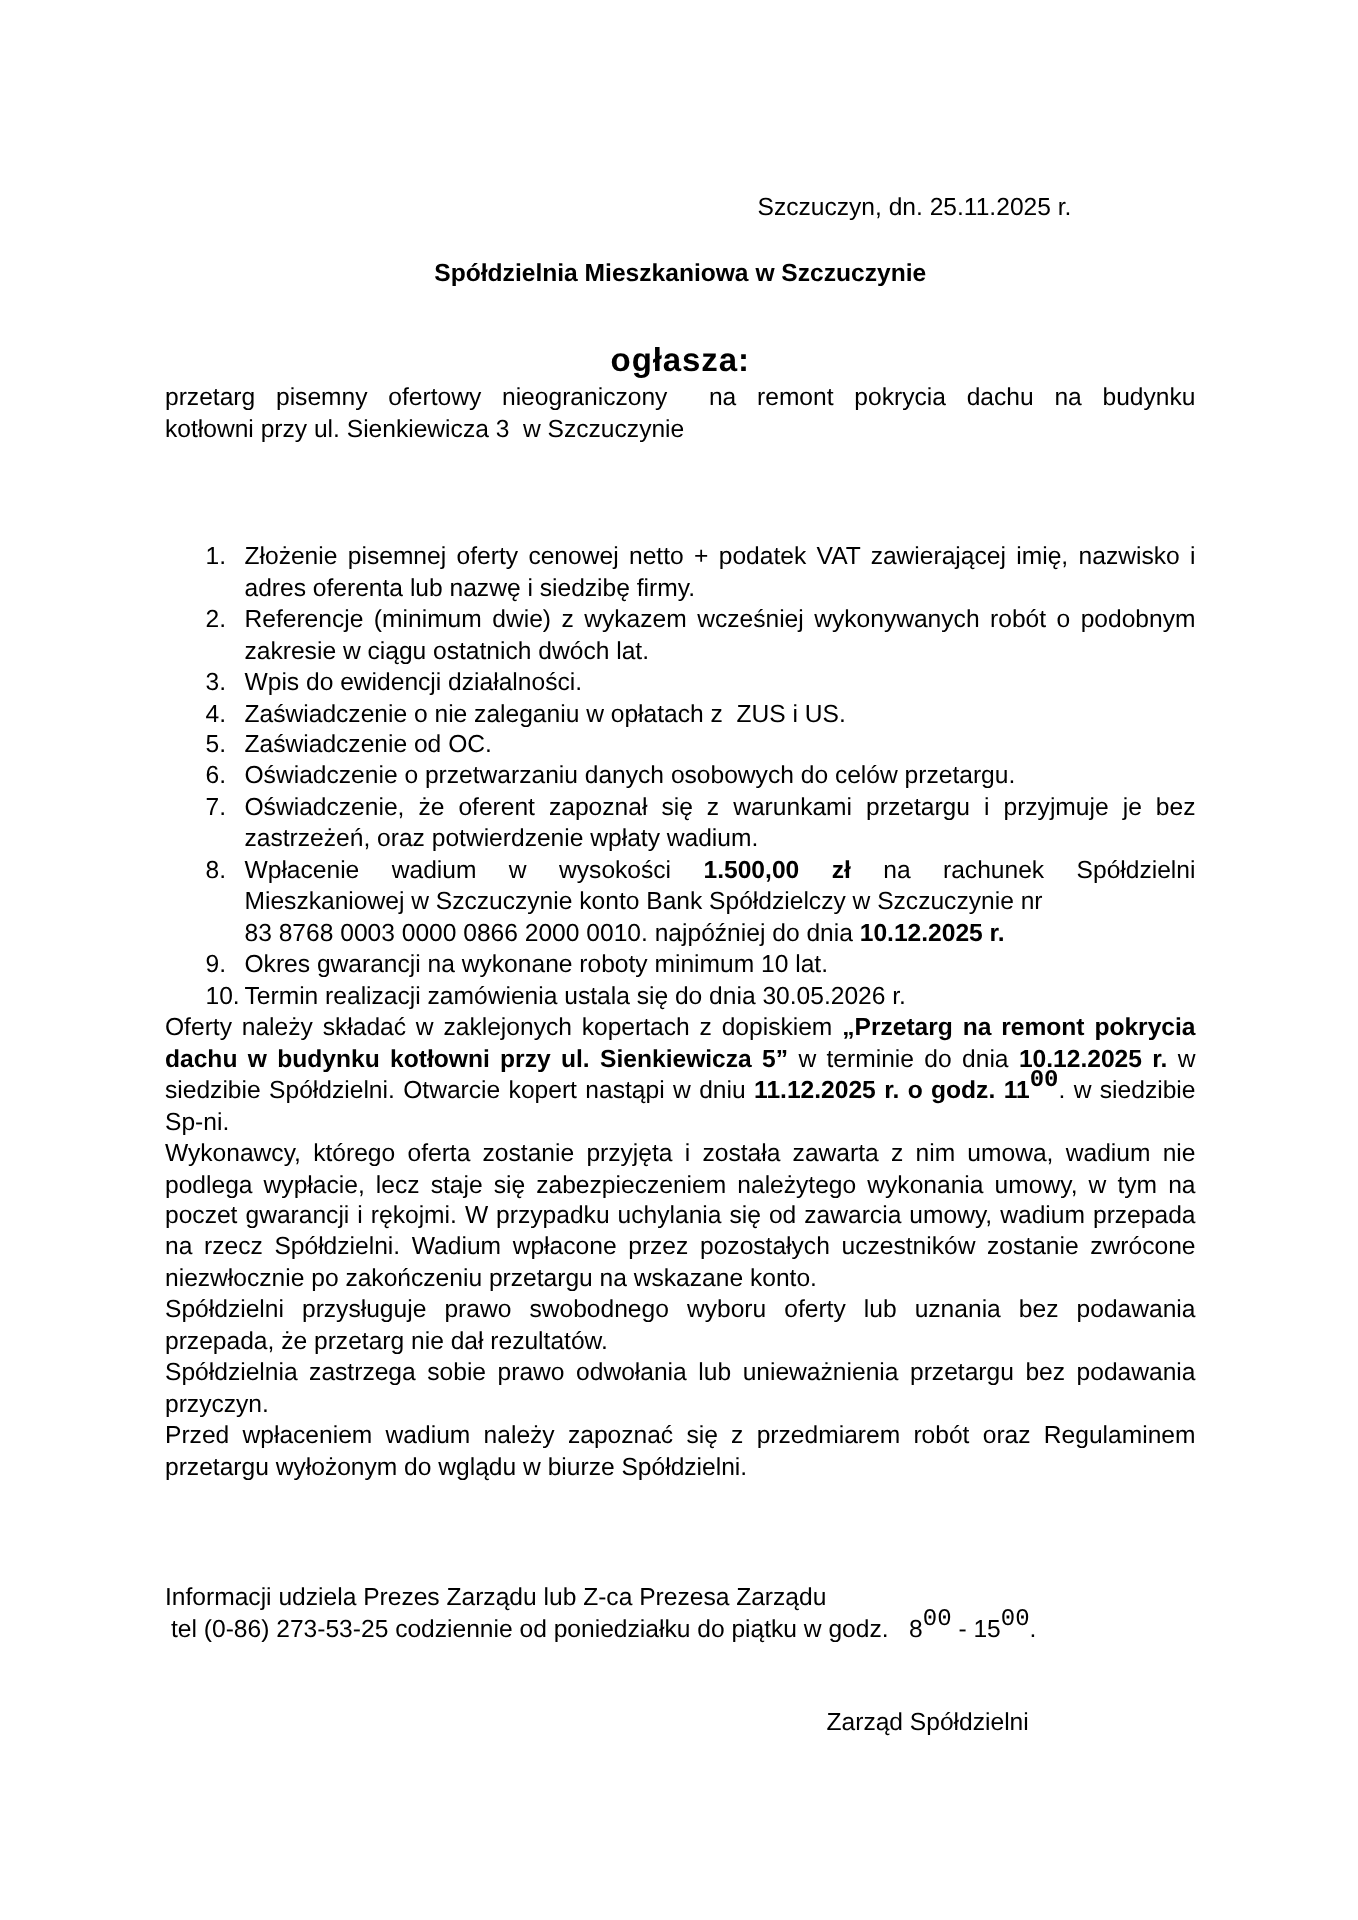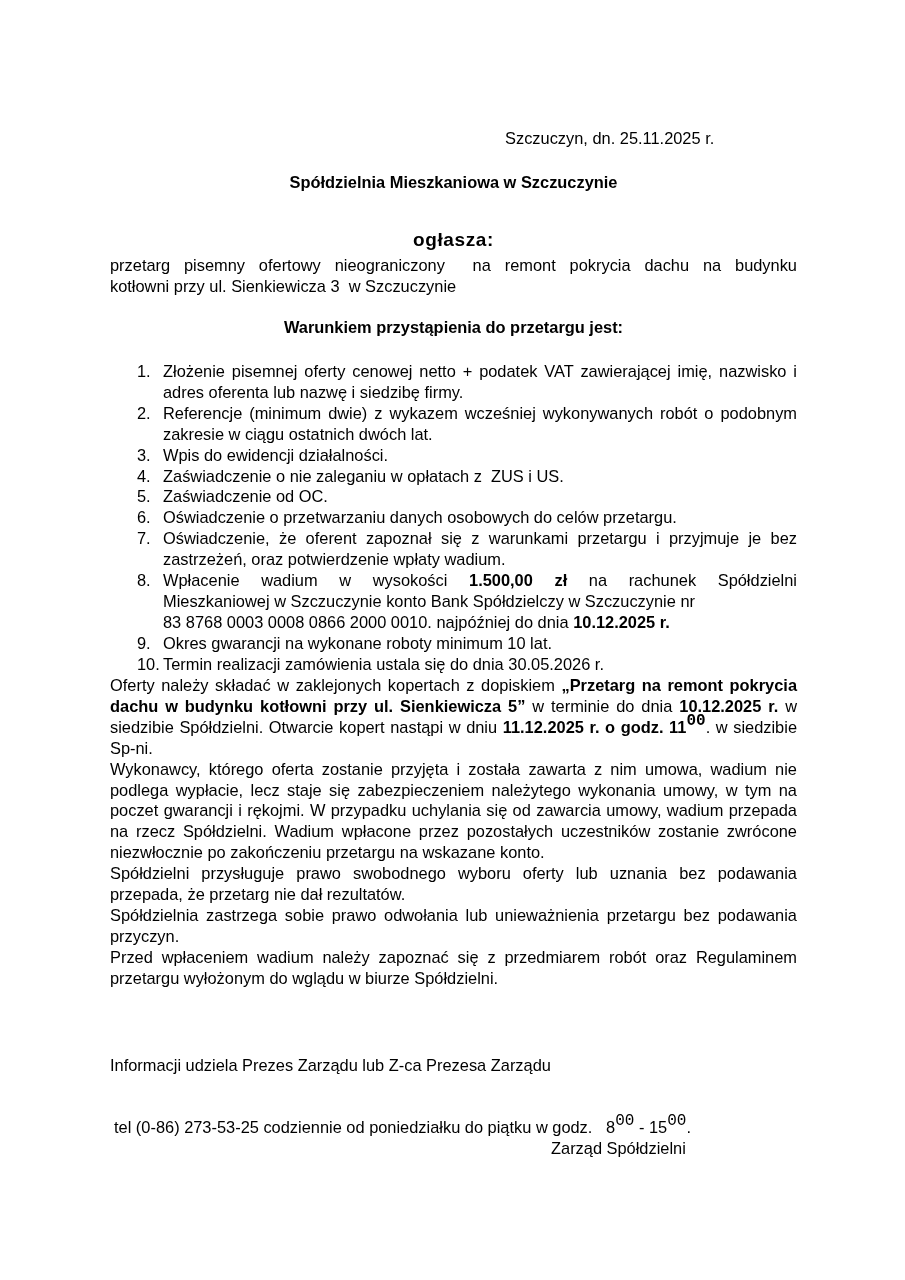--- a/index.html
+++ b/index.html
@@ -8,34 +8,34 @@
       font-family: "Liberation Sans", sans-serif;
       color: #000000;
       font-size: 16.4px;
       line-height: 20.9px;
     }
     .page { position: absolute; left: 0; top: 0; width: 905px; height: 1280px; }
     .abs { position: absolute; }
     .date { left: 505px; top: 108px; white-space: nowrap; margin-top: 20px; }
     .org { left: 110px; width: 687px; text-align: center; font-weight: bold; }
     .org .line { display: block; }
-    .announce { left: 110px; width: 687px; top: 230px; text-align: center; font-weight: bold; font-size: 19px; letter-spacing: 0.6px; }
+    .announce { left: 110px; width: 687px; top: 230px; text-align: center; font-weight: bold; font-size: 22px; letter-spacing: 0.6px; }
     .intro { left: 110px; width: 687px; top: 255px; text-align: justify; }
     .cond-heading { left: 110px; width: 687px; top: 317px; text-align: center; font-weight: bold; }
     .list { left: 110px; width: 687px; top: 361px; margin: 0; padding: 0; list-style: none; }
     .list li { position: relative; padding-left: 53px; text-align: justify; }
     .list li .num { position: absolute; left: 27px; top: 0; }
     .list li.ten .num { left: 27px; }
     .para-block { left: 110px; width: 687px; text-align: justify; }
     .para-block p { margin: 0; text-align: justify; }
     .para-block p.last-left { text-align-last: left; }
     .b { font-weight: bold; }
     sup { font-size: 16px; line-height: 0; position: relative; top: -1px; vertical-align: super; font-family: Liberation Mono, monospace; }
     .contact { left: 110px; top: 1055px; white-space: nowrap; }
-    .contact span.l2 { display: block; padding-left: 4px; margin-top: 41px; }
+    .contact span.l2 { display: block; padding-left: 4px; }
     .sign { left: 551px; top: 1138px; white-space: nowrap; }
     .justify-line { display: block; text-align: justify; text-align-last: justify; }
   </style>
 </head>
 <body>
 
 <div class="page">
 
   <div class="abs date">Szczuczyn, dn. 25.11.2025 r.</div>
 
@@ -43,21 +43,20 @@
     <span class="line">Spółdzielnia Mieszkaniowa w Szczuczynie</span>
   </div>
 
   <div class="abs announce">ogłasza:</div>
 
   <div class="abs intro">
     <span class="justify-line" style="white-space:pre-wrap;">przetarg pisemny ofertowy nieograniczony  na remont pokrycia dachu na budynku</span>
     <span style="display:block;white-space:pre-wrap;">kotłowni przy ul. Sienkiewicza 3  w Szczuczynie</span>
   </div>
 
-  <div class="abs cond-heading">Warunkiem przystąpienia do przetargu jest:</div>
 
   <ul class="abs list">
     <li>
       <span class="num">1.</span>
       <span>Złożenie pisemnej oferty cenowej netto + podatek VAT zawierającej imię, nazwisko i adres oferenta lub nazwę i siedzibę firmy.</span>
     </li>
     <li>
       <span class="num">2.</span>
       <span>Referencje (minimum dwie) z wykazem wcześniej wykonywanych robót o podobnym zakresie w ciągu ostatnich dwóch lat.</span>
     </li>
@@ -78,21 +77,21 @@
       <span>Oświadczenie o przetwarzaniu danych osobowych do celów przetargu.</span>
     </li>
     <li>
       <span class="num">7.</span>
       <span>Oświadczenie, że oferent zapoznał się z warunkami przetargu i przyjmuje je bez zastrzeżeń, oraz potwierdzenie wpłaty wadium.</span>
     </li>
     <li>
       <span class="num">8.</span>
       <span class="justify-line"><span>Wpłacenie wadium w wysokości</span> <span class="b">1.500,00 zł</span> <span>na rachunek Spółdzielni</span></span>
       <span style="display:block;">Mieszkaniowej w Szczuczynie konto Bank Spółdzielczy w Szczuczynie nr</span>
-      <span style="display:block;"><span>83 8768 0003 0008 0866 2000 0010. najpóźniej do dnia</span> <span class="b">10.12.2025 r.</span></span>
+      <span style="display:block;"><span>83 8768 0003 0000 0866 2000 0010. najpóźniej do dnia</span> <span class="b">10.12.2025 r.</span></span>
     </li>
     <li>
       <span class="num">9.</span>
       <span>Okres gwarancji na wykonane roboty minimum 10 lat.</span>
     </li>
     <li class="ten">
       <span class="num">10.</span>
       <span>Termin realizacji zamówienia ustala się do dnia 30.05.2026 r.</span>
     </li>
   </ul>

